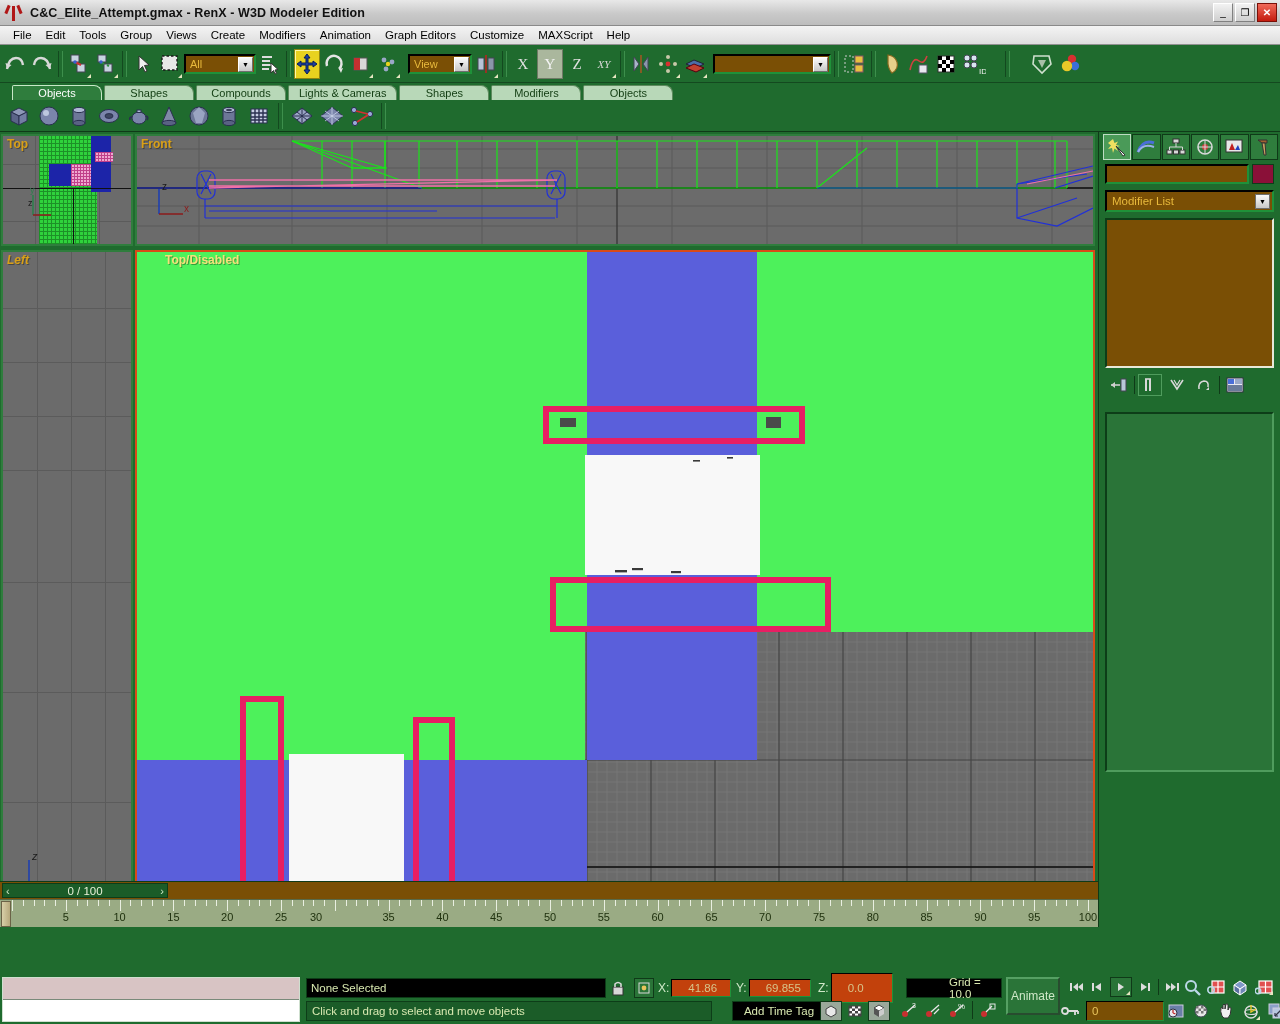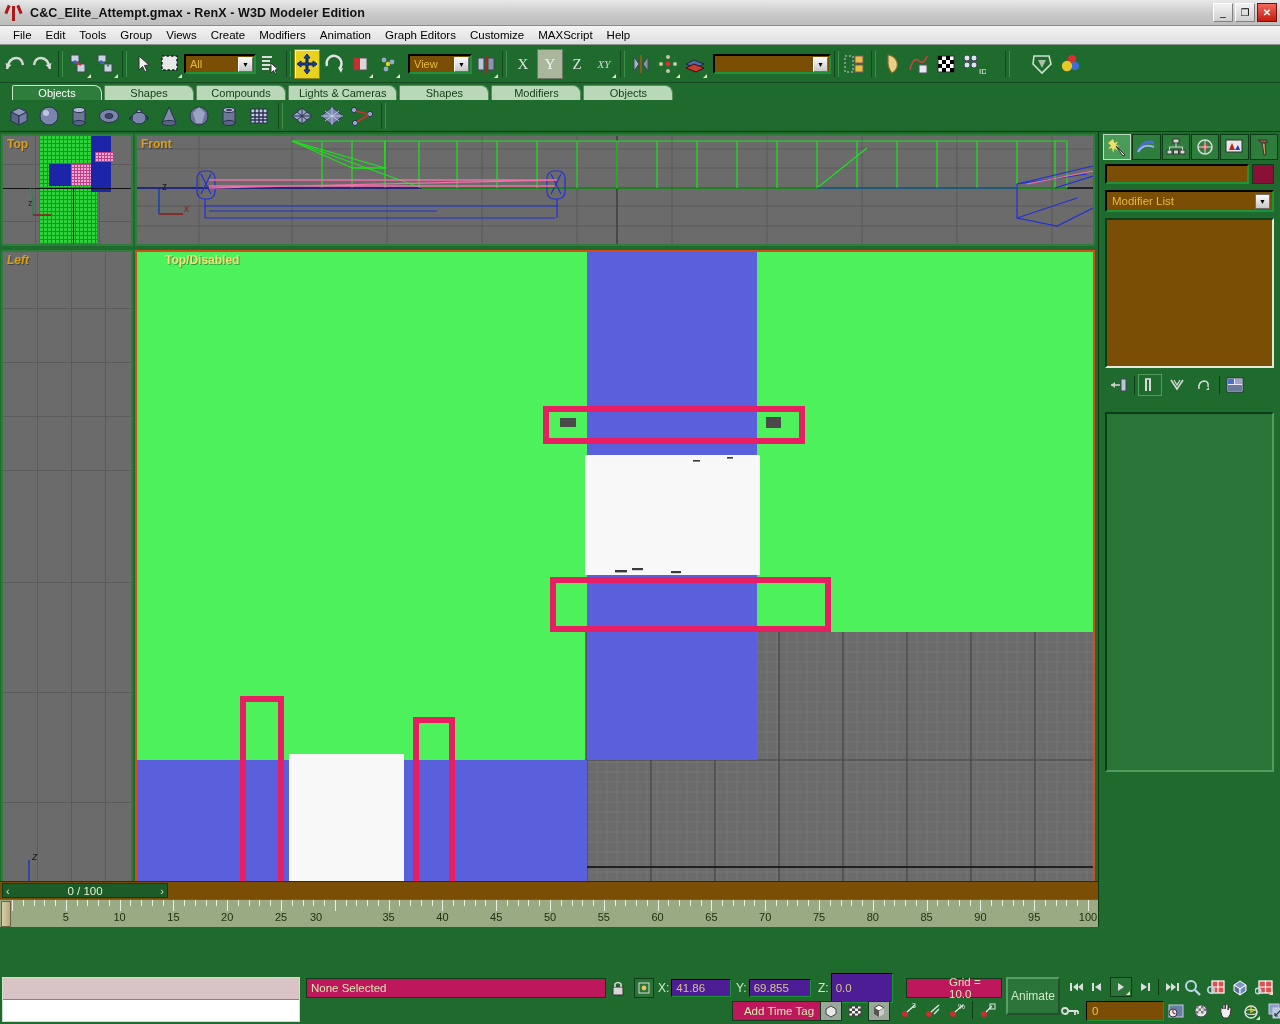--- a/index.html
+++ b/index.html
@@ -117,24 +117,24 @@
   .slider-handle { position:absolute; left:1px; top:1px; width:10px; height:26px;
     background:linear-gradient(to right,#d8cfa8,#b7a97d); border:1px solid #6b6347; }
 
   
   .bottom { position:absolute; left:0; bottom:0; width:1280px; height:49px;
     background:#1f6b2e; }
   .listener { position:absolute; left:2px; top:2px; width:298px; height:45px;
     border:1px solid #cfe0cf; }
   .listener .pane1 { height:22px; background:#d8c4c4; border-bottom:1px solid #7a8a7a; }
   .listener .pane2 { height:21px; background:#fff; }
-  .sb-field { background:#be185d; border:1px solid #0d3d18; color:#d8e8b0;
+  .sb-field { background:#000000; border:1px solid #0d3d18; color:#d8e8b0;
     font-size:11.5px; display:flex; align-items:center; padding:0 4px; }
-  .coord { background:#4c1d95; border:1px inset #0d3d18; color:#d8c48a;
-    font-size:11.5px; display:flex; align-items:center; padding-left:4px; }
+  .coord { background:#c2410c; border:1px inset #0d3d18; color:#d8c48a;
+    font-size:11.5px; display:flex; align-items:center; padding-left:16px; }
   .coordlab { color:#cfe8c8; font-size:12px; margin-right:2px; }
   .animbtn { background:#2a7438; border:2px outset #55a063; color:#cfe8c8;
     font-size:12px; display:flex; align-items:center; justify-content:center; }
   .miniicon { display:flex; align-items:center; justify-content:center; }
   .prompt { background:#1b5c28; border:1px solid #0d3d18; color:#d8e8b0;
     font-size:11.5px; display:flex; align-items:center; padding-left:5px; }
   .timefield { background:#7a4f05; border:1px inset #0d3d18; color:#e8c45c;
     font-size:11.5px; display:flex; align-items:center; padding-left:5px; }
 </style>
 </head>
@@ -916,20 +916,23 @@
       <span>0.0</span>
     </div>
   </div>
   <div class="sb-field" style="position:absolute;left:906px;top:3px;width:96px;height:20px;justify-content:flex-start;padding-left:42px;">
     <span>Grid = 10.0</span>
   </div>
   <div class="animbtn" style="position:absolute;left:1006px;top:2px;width:54px;height:38px;">
     <span>Animate</span>
   </div>
 
+  <div class="prompt" style="position:absolute;left:306px;top:26px;width:406px;height:20px;">
+    <span>Click and drag to select and move objects</span>
+  </div>
   <div class="sb-field" style="position:absolute;left:716px;top:26px;width:94px;height:20px;justify-content:center;margin-left:16px;">
     <span>Add Time Tag</span>
   </div>
 
   <div style="position:absolute;left:820px;top:26px;display:flex;gap:2px;height:20px;">
     <div class="miniicon" style="width:22px;height:20px;background:#9aa89a;border:1px solid #0f3a18;">
       <svg width="16" height="14" viewBox="0 0 16 14">
           <path d="M3 5 L8 2 L13 5 L13 10 L8 13 L3 10 z" fill="#e8e8e8" stroke="#444"></path>
         </svg>
     </div>

